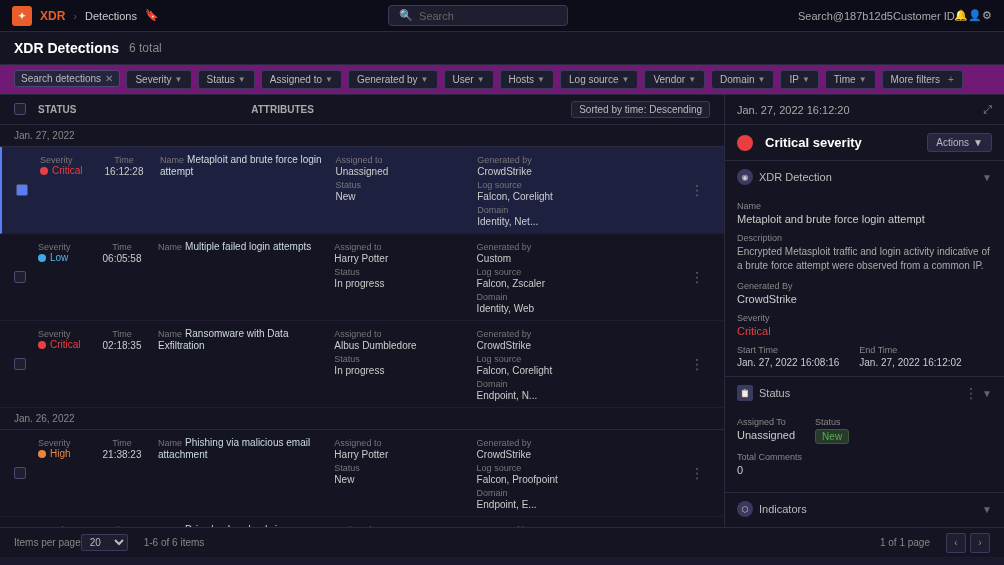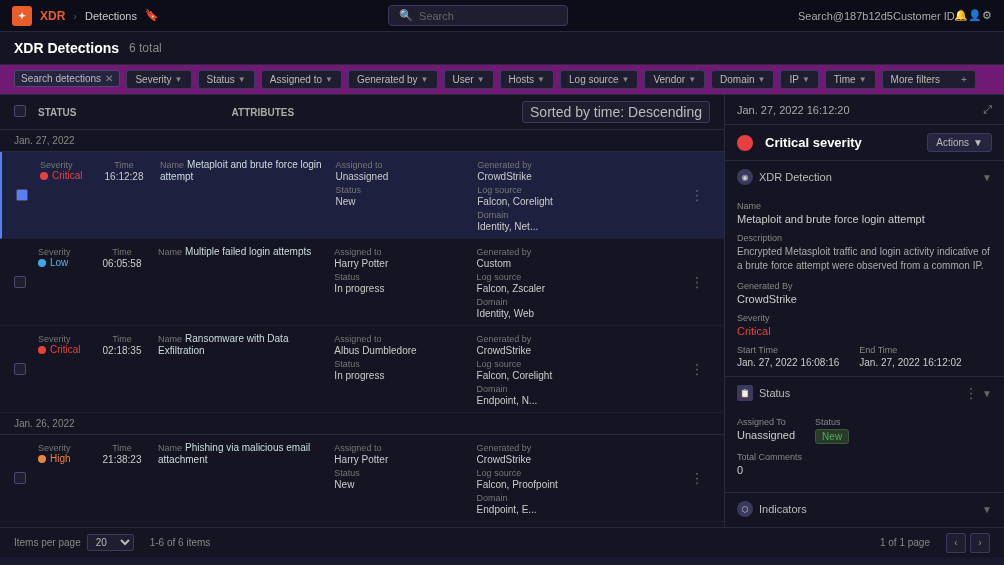--- a/index.html
+++ b/index.html
@@ -17,34 +17,34 @@
 
     
     .page-header { background: #141422; padding: 8px 14px; display: flex; align-items: center; gap: 10px; border-bottom: 1px solid #2a2a3e; }
     .page-title { color: #fff; font-size: 14px; font-weight: 600; }
     .page-count { color: #888; font-size: 12px; }
 
     
     .filter-bar { background: #701a75; padding: 5px 14px; display: flex; align-items: flex-start; gap: 6px; border-bottom: 1px solid #2a2a3e; flex-wrap: nowrap; overflow: hidden; }
     .filter-btn { background: #1e1e30; border: 1px solid #3a3a5e; border-radius: 3px; padding: 3px 8px; color: #bbb; font-size: 10px; cursor: pointer; display: flex; align-items: center; gap: 3px; white-space: nowrap; }
     .filter-btn .arrow { color: #888; font-size: 8px; }
-    .filter-add { background: #1e1e30; border: 1px solid #3a3a5e; border-radius: 3px; padding: 3px 8px; color: #bbb; font-size: 10px; cursor: pointer; display: flex; align-items: center; gap: 21px; }
+    .filter-add { background: #1e1e30; border: 1px solid #3a3a5e; border-radius: 3px; padding: 3px 8px; color: #bbb; font-size: 10px; cursor: pointer; display: flex; align-items: center; gap: 8px; }
     .filter-tag { background: #252540; border: 1px solid #4a4a6e; border-radius: 3px; padding: 2px 6px; color: #bbb; font-size: 10px; display: flex; align-items: center; gap: 4px; }
 
     
     .main { display: flex; height: calc(565px - 32px - 38px - 33px - 30px); }
 
     
     .table-area { flex: 1; overflow-y: auto; background: #141422; }
     .table-header { display: flex; align-items: center; padding: 6px 14px; border-bottom: 1px solid #2a2a3e; background: #141422; position: sticky; top: 0; z-index: 5; }
     .th-check { width: 24px; }
     .th-details { flex: 2.5; color: #aaa; font-size: 10px; font-weight: 600; text-transform: uppercase; }
     .th-status { flex: 1.2; color: #aaa; font-size: 10px; font-weight: 600; text-transform: uppercase; }
     .th-attributes { flex: 1.8; color: #aaa; font-size: 10px; font-weight: 600; text-transform: uppercase; }
-    .th-sort { margin-left: auto; background: #1e1e30; border: 1px solid #3a3a5e; border-radius: 3px; padding: 2px 7px; color: #bbb; font-size: 14px; cursor: pointer; white-space: nowrap; }
+    .th-sort { margin-left: auto; background: #1e1e30; border: 1px solid #3a3a5e; border-radius: 3px; padding: 2px 7px; color: #bbb; font-size: 10px; cursor: pointer; white-space: nowrap; }
 
     .date-divider { padding: 5px 14px; background: #141422; color: #888; font-size: 10px; font-weight: 500; border-bottom: 1px solid #2a2a3e; }
 
     .detection-row { display: flex; align-items: stretch; padding: 6px 14px; border-bottom: 1px solid #1e1e30; cursor: pointer; min-height: 46px; }
     .detection-row.selected { background: #1e2040; border-left: 2px solid #5a7ef5; }
     .row-check { width: 24px; display: flex; align-items: center; }
     .row-details { flex: 2.5; display: flex; flex-direction: column; gap: 1px; }
     .row-status { flex: 1.2; display: flex; flex-direction: column; gap: 1px; }
     .row-attributes { flex: 1.8; display: flex; flex-direction: column; gap: 1px; }
     .row-menu { width: 20px; display: flex; align-items: center; color: #666; font-size: 14px; }
@@ -89,21 +89,21 @@
     .time-row { display: flex; gap: 20px; }
     .time-col { display: flex; flex-direction: column; }
 
     .status-row { display: flex; gap: 20px; margin-bottom: 8px; }
     .status-col { display: flex; flex-direction: column; }
     .new-badge { background: #2a3a2a; color: #4CAF50; border: 1px solid #3a5a3a; border-radius: 3px; padding: 1px 6px; font-size: 10px; display: inline-block; }
     .indicator-name { color: #bbb; font-size: 11px; font-weight: 500; padding: 6px 12px; border-bottom: 1px solid #1e1e30; cursor: pointer; display: flex; justify-content: space-between; align-items: center; }
 
     
     .bottom-bar { background: #141422; border-top: 1px solid #2a2a3e; padding: 5px 14px; display: flex; align-items: center; gap: 16px; height: 30px; }
-    .per-page { display: flex; align-items: center; gap: 6px; color: #888; font-size: 10px; }
+    .per-page { display: flex; align-items: center; color: #888; font-size: 10px; }
     .per-page select { background: #1e1e30; border: 1px solid #3a3a5e; color: #bbb; padding: 1px 4px; font-size: 10px; border-radius: 2px; }
     .page-nav { display: flex; gap: 4px; }
     .page-nav-btn { background: #1e1e30; border: 1px solid #3a3a5e; color: #888; width: 20px; height: 20px; display: flex; align-items: center; justify-content: center; cursor: pointer; border-radius: 2px; font-size: 10px; }
 
     .checkbox { width: 12px; height: 12px; border: 1px solid #4a4a6e; border-radius: 2px; background: #1e1e30; display: inline-block; }
     .checkbox.checked { background: #5a7ef5; }
 
     
     ::-webkit-scrollbar { width: 4px; }
     ::-webkit-scrollbar-track { background: #141422; }

